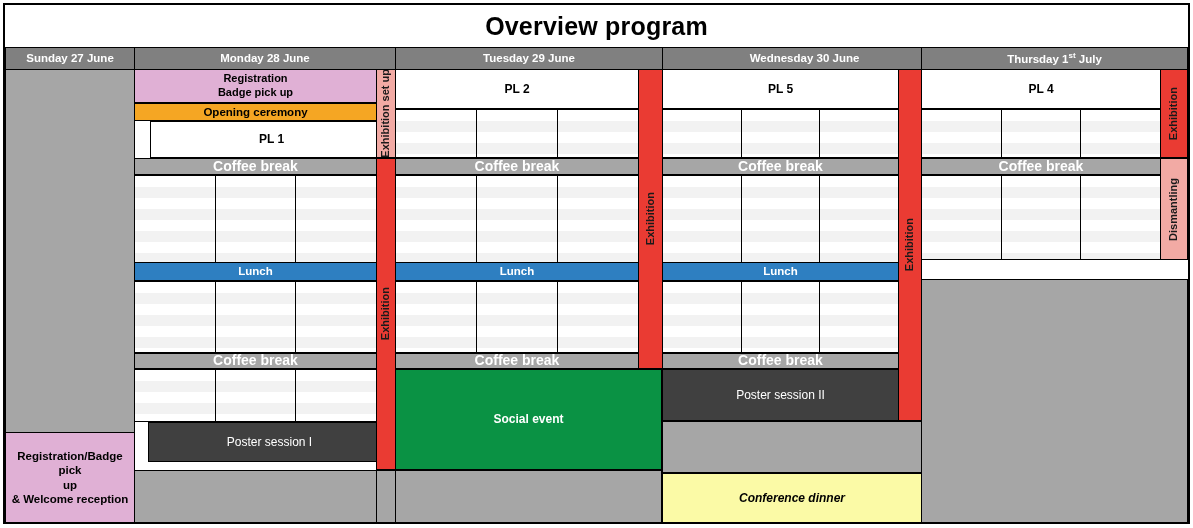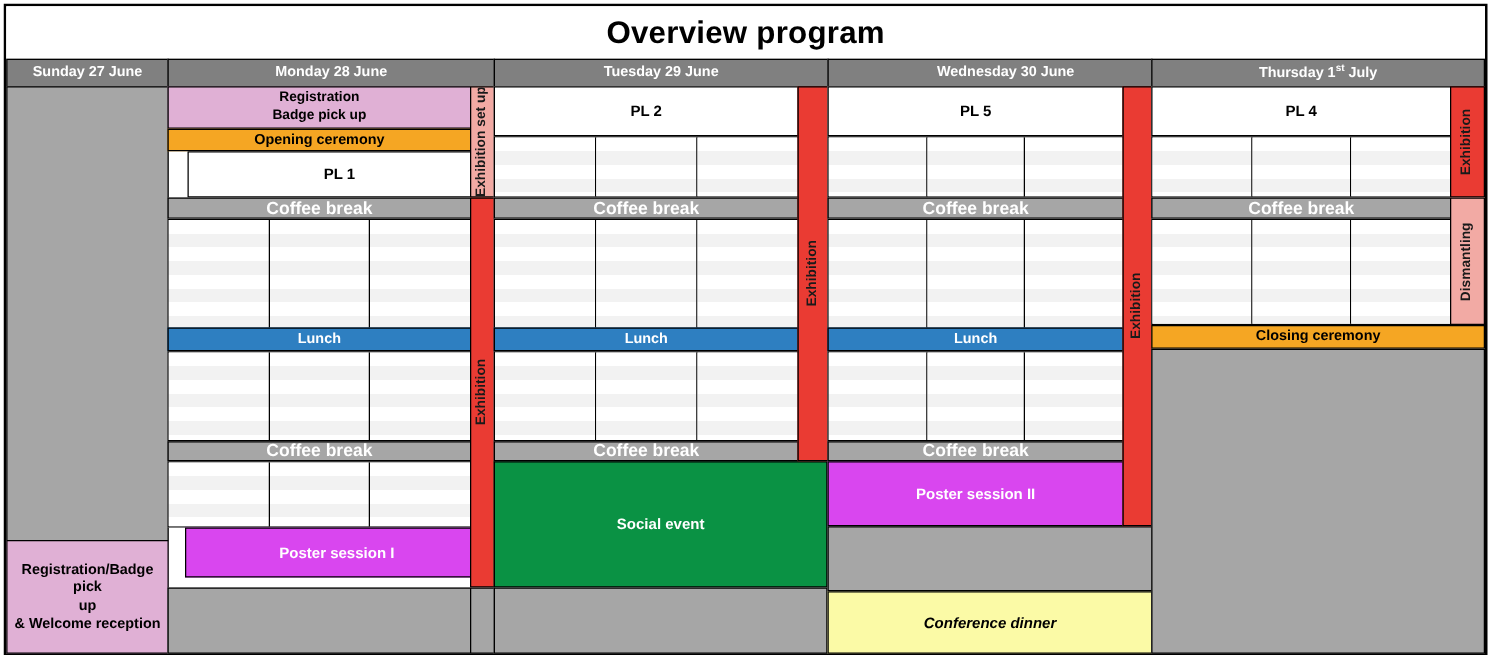--- a/index.html
+++ b/index.html
@@ -88,23 +88,23 @@
     font-size: 11.5px;
   }
   .blue {
     background: #2e7fc1;
     color: #ffffff;
     font-weight: bold;
     border: 1px solid #000000;
     font-size: 11.5px;
   }
   .navy {
-    background: #d946ef;
-    color: #ffffff;
-    font-weight: bold;
+    background: #404040;
+    color: #ffffff;
+    font-weight: normal;
     border: 1px solid #000000;
     font-size: 12px;
     align-items: center;
   }
   .green {
     background: #0a9244;
     color: #ffffff;
     font-weight: bold;
     border: 1px solid #000000;
     font-size: 12px;
@@ -327,23 +327,20 @@
     <div class="sg-col"></div>
   </div>
   <div class="cell grayband" style="left:921px; top:158px; width:240px; height:17px;">
     <span>Coffee break</span>
   </div>
   <div class="sessgrid" style="left:921px; top:175px; width:240px; height:85px;">
     <div class="sg-col"></div>
     <div class="sg-col"></div>
     <div class="sg-col"></div>
   </div>
-  <div class="cell orange" style="left:921px; top:260px; width:267px; height:19px;">
-    <span>Closing ceremony</span>
-  </div>
   <div class="cell gray" style="left:921px; top:279px; width:267px; height:244px;"></div>
 
   <div class="cell red-strip" style="left:1160px; top:69px; width:28px; height:89px;">
     <span class="vert">Exhibition</span>
   </div>
   <div class="cell pinkred-strip" style="left:1160px; top:158px; width:28px; height:102px;">
     <span class="vert">Dismantling</span>
   </div>
 
 </div>

